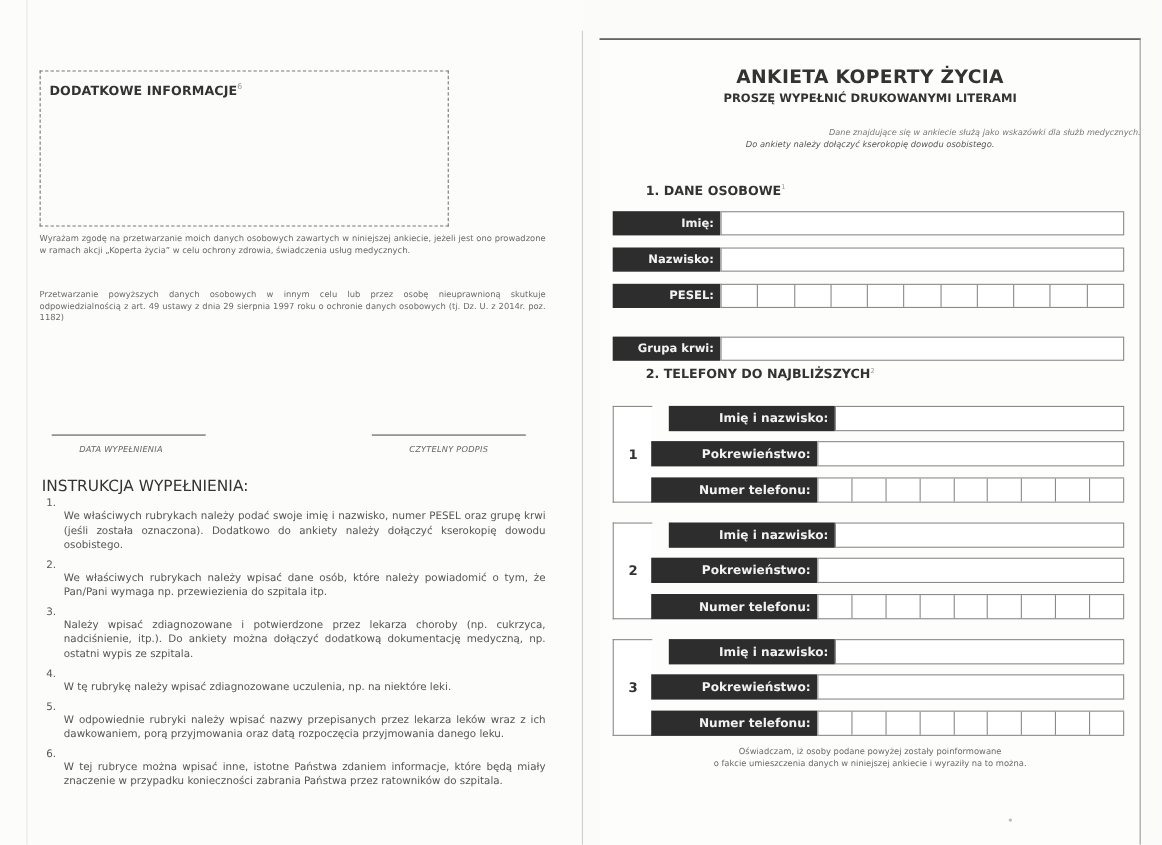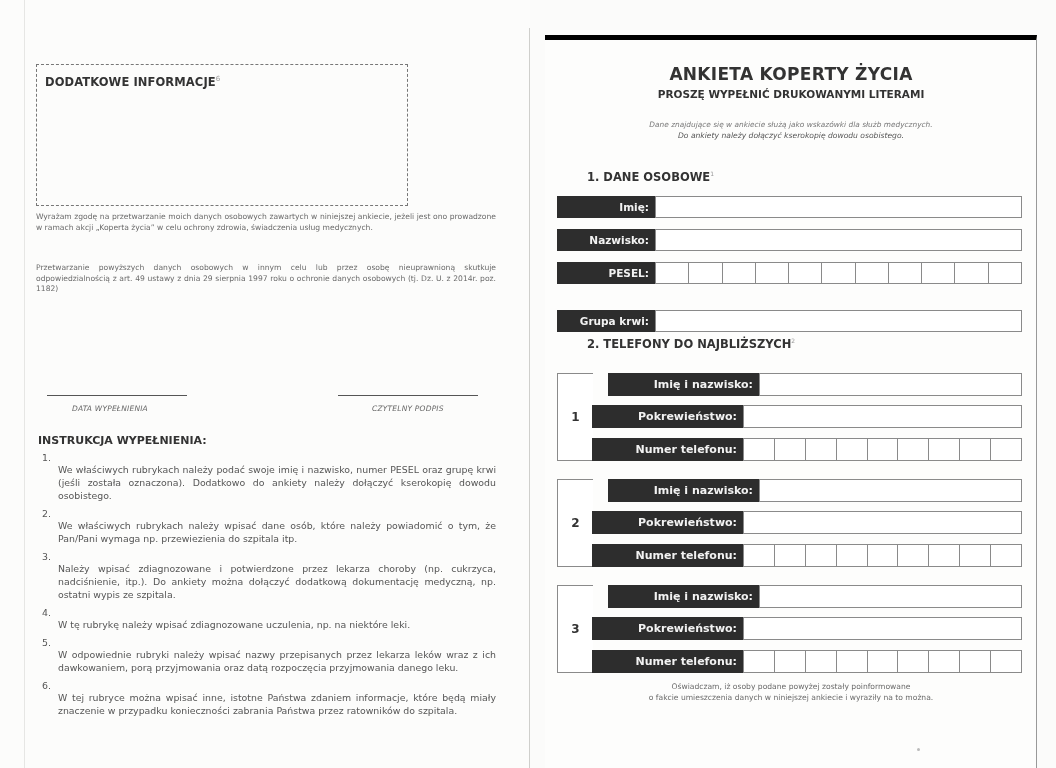--- a/index.html
+++ b/index.html
@@ -19,31 +19,31 @@
   .consent1 { top: 212px; }
   .consent2 { top: 263px; }
 
   .sig-line { position: absolute; top: 395px; height: 1px; background: #555; }
   .sig-date-line { left: 47px; width: 140px; }
   .sig-sign-line { left: 338px; width: 140px; }
   .sig-label { position: absolute; top: 404px; font-size: 7.5px; font-style: italic; color: #666; letter-spacing: 0.2px; }
   .sig-date { left: 72px; }
   .sig-sign { left: 372px; }
 
-  .instr-title { position: absolute; left: 38px; top: 434px; font-weight: bold; font-size: 11px; color: #333; }
+  .instr-title { position: absolute; left: 38px; top: 434px; font-weight: normal; font-size: 14px; color: #333; }
   .instr-list { position: absolute; left: 38px; top: 451px; width: 458px; list-style: none; }
   .instr-item { display: flex; font-size: 9.4px; line-height: 13px; color: #555; margin-bottom: 5px; }
   .instr-num { width: 20px; flex: 0 0 20px; padding-left: 4px; }
   .instr-text { flex: 1; text-align: justify; margin-top: 12px; }
 
   .page-right { position: absolute; left: 545px; top: 35px; width: 492px; height: 733px;
-    border-top: 5px solid #000000; border-right: 1px solid #999; background: #fdfdfc; }
+    border-top: 1px solid #000000; border-right: 1px solid #999; background: #fdfdfc; }
   .main-title { position: absolute; left: 0; width: 492px; top: 24px; text-align: center; font-weight: bold; font-size: 17px; color: #333; letter-spacing: 0.3px; }
   .sub-title { position: absolute; left: 0; width: 492px; top: 48px; text-align: center; font-weight: bold; font-size: 10.5px; color: #333; }
-  .note1 { position: absolute; left: 0; width: 492px; top: 80px; text-align: center; font-style: italic; font-size: 7.4px; color: #777; }
+  .note1 { position: absolute; left: 0; width: 492px; top: 80px; text-align: right; font-style: italic; font-size: 7.4px; color: #777; }
   .note2 { position: absolute; left: 0; width: 492px; top: 91px; text-align: center; font-style: italic; font-size: 7.6px; color: #555; }
 
   .section-head { position: absolute; left: 42px; font-weight: bold; font-size: 11.5px; color: #333; }
   .section-head sup { font-size: 6px; color: #999; font-weight: normal; }
   .sec1 { top: 130px; }
   .sec2 { top: 297px; }
 
   .field-row { position: absolute; left: 12px; width: 465px; height: 35px; display: flex; }
   .field-label { width: 98px; height: 22px; background: #2d2d2d; color: #f2f2f2; font-weight: bold; font-size: 10.5px;
     display: flex; align-items: center; justify-content: flex-end; padding-right: 6px; }

